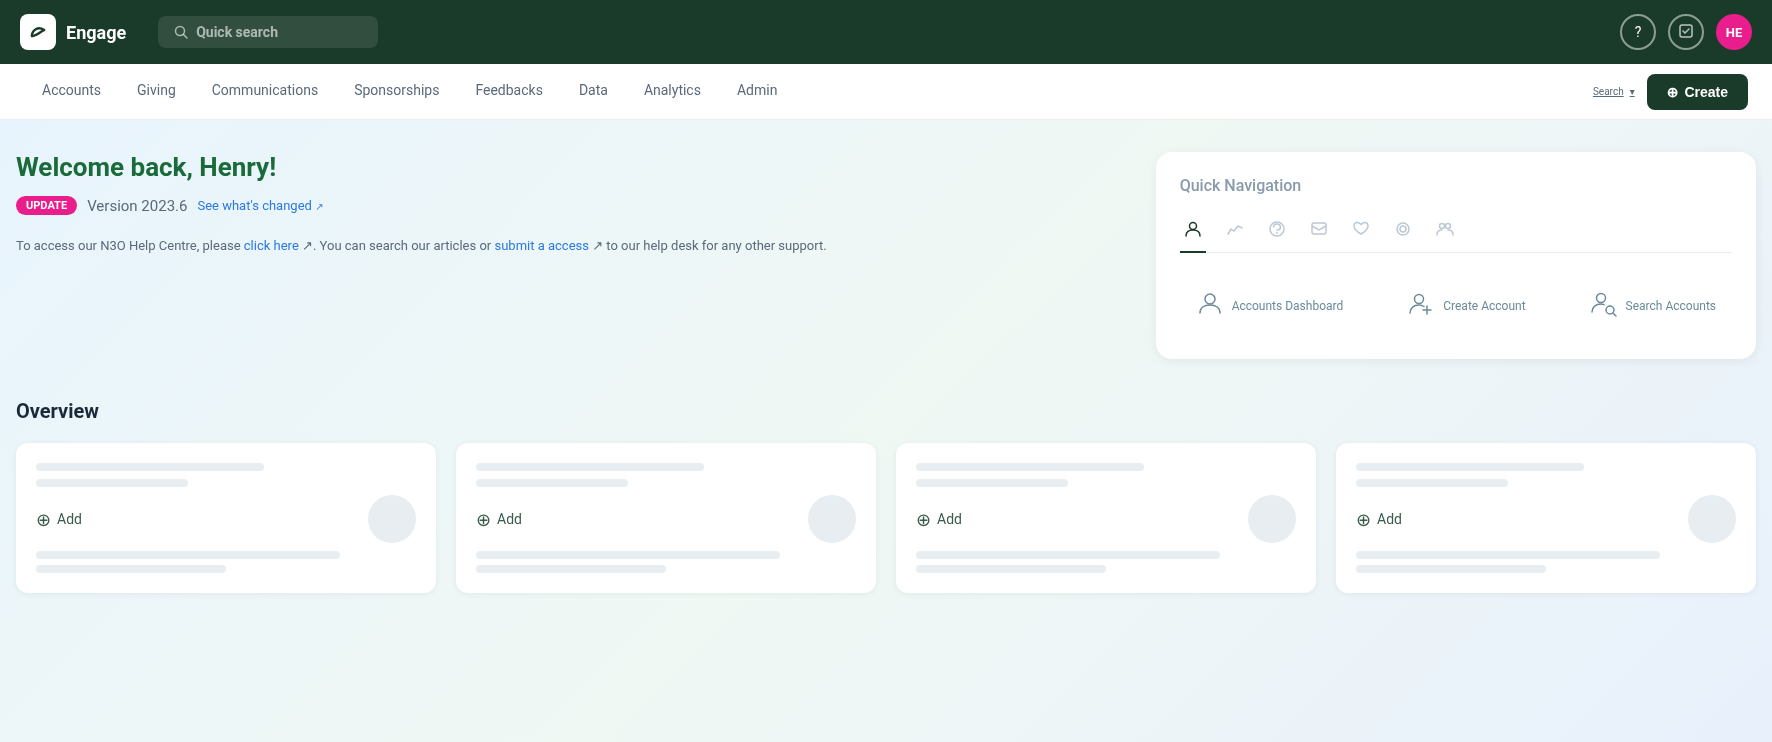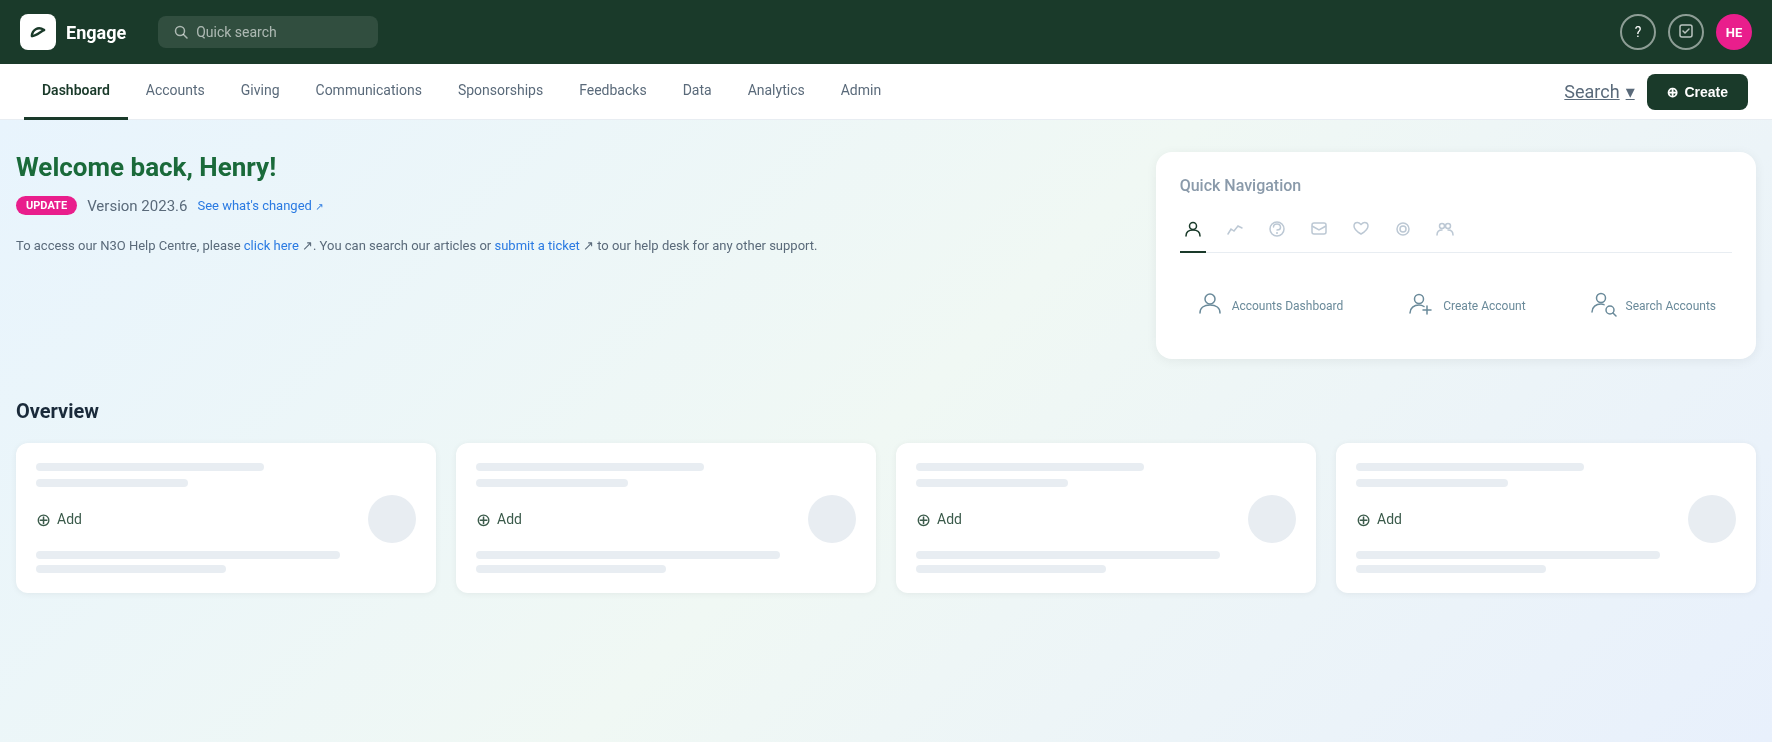--- a/index.html
+++ b/index.html
@@ -39,20 +39,21 @@
     .search-bar {
       display: flex;
       align-items: center;
       gap: 8px;
       background: rgba(255,255,255,0.1);
       border-radius: 8px;
       padding: 8px 16px;
       margin-left: 16px;
       min-width: 220px;
       cursor: pointer;
+      font-weight: bold;
     }
     .search-bar-text {
       color: rgba(255,255,255,0.6);
       font-size: 14px;
     }
     .top-nav-spacer { flex: 1; }
     .top-nav-actions {
       display: flex;
       align-items: center;
       gap: 12px;
@@ -107,21 +108,21 @@
     .nav-item.active {
       color: #1a3a2a;
       font-weight: 600;
       border-bottom: 3px solid #1a3a2a;
     }
     .nav-spacer { flex: 1; }
     .search-nav-btn {
       display: flex;
       align-items: center;
       gap: 6px;
-      font-size: 18px;
+      font-size: 10px;
       color: #5a6a7a;
       cursor: pointer;
       padding: 0 12px;
       text-decoration: underline;
     }
     .create-btn {
       background: #1a3a2a;
       color: white;
       border: none;
       border-radius: 8px;
@@ -349,21 +350,20 @@
           <rect x="1" y="1" width="12" height="12" rx="2" stroke="rgba(255,255,255,0.7)" stroke-width="1.5"></rect>
           <path d="M4 7 L6 9 L10 5" stroke="rgba(255,255,255,0.7)" stroke-width="1.5" stroke-linecap="round"></path>
         </svg>
       </span>
     </div>
     <div class="avatar">HE</div>
   </div>
 </nav>
 
 <nav class="sec-nav">
-  <div class="nav-item active">Dashboard</div>
   <div class="nav-item">Accounts</div>
   <div class="nav-item">Giving</div>
   <div class="nav-item">Communications</div>
   <div class="nav-item">Sponsorships</div>
   <div class="nav-item">Feedbacks</div>
   <div class="nav-item">Data</div>
   <div class="nav-item">Analytics</div>
   <div class="nav-item">Admin</div>
   <div class="nav-spacer"></div>
   <div class="search-nav-btn">
@@ -385,21 +385,21 @@
       </h1>
       <div class="update-badge">
         <span class="badge-label">UPDATE</span>
         <span class="version-text">Version 2023.6</span>
         <a class="link-text" href="#">
           <span>See what's changed</span>
           <span style="font-size:10px;"> ↗</span>
         </a>
       </div>
       <p class="help-text">
-        <span>To access our N3O Help Centre, please </span><a class="link-text" href="#"><span>click here</span></a><span> ↗</span><span>. You can search our articles or </span><a class="link-text" href="#"><span>submit a ticket</span></a><span> ↗</span><span> to our help desk for any other support.</span>
+        <span>To access our N3O Help Centre, please </span><a class="link-text" href="#"><span>click here</span></a><span> ↗</span><span>. You can search our articles or </span><a class="link-text" href="#"><span>submit a access</span></a><span> ↗</span><span> to our help desk for any other support.</span>
       </p>
     </div>
 
     <div class="quick-nav-card">
       <div class="quick-nav-title">Quick Navigation</div>
       <div class="quick-nav-tabs">
         <div class="qn-tab active">
           <svg width="18" height="18" viewBox="0 0 18 18" fill="none">
             <circle cx="9" cy="6" r="3.5" stroke="#1a3a2a" stroke-width="1.5"></circle>
             <path d="M2 16 C2 12, 5 10, 9 10 C13 10, 16 12, 16 16" stroke="#1a3a2a" stroke-width="1.5" stroke-linecap="round" fill="none"></path>

